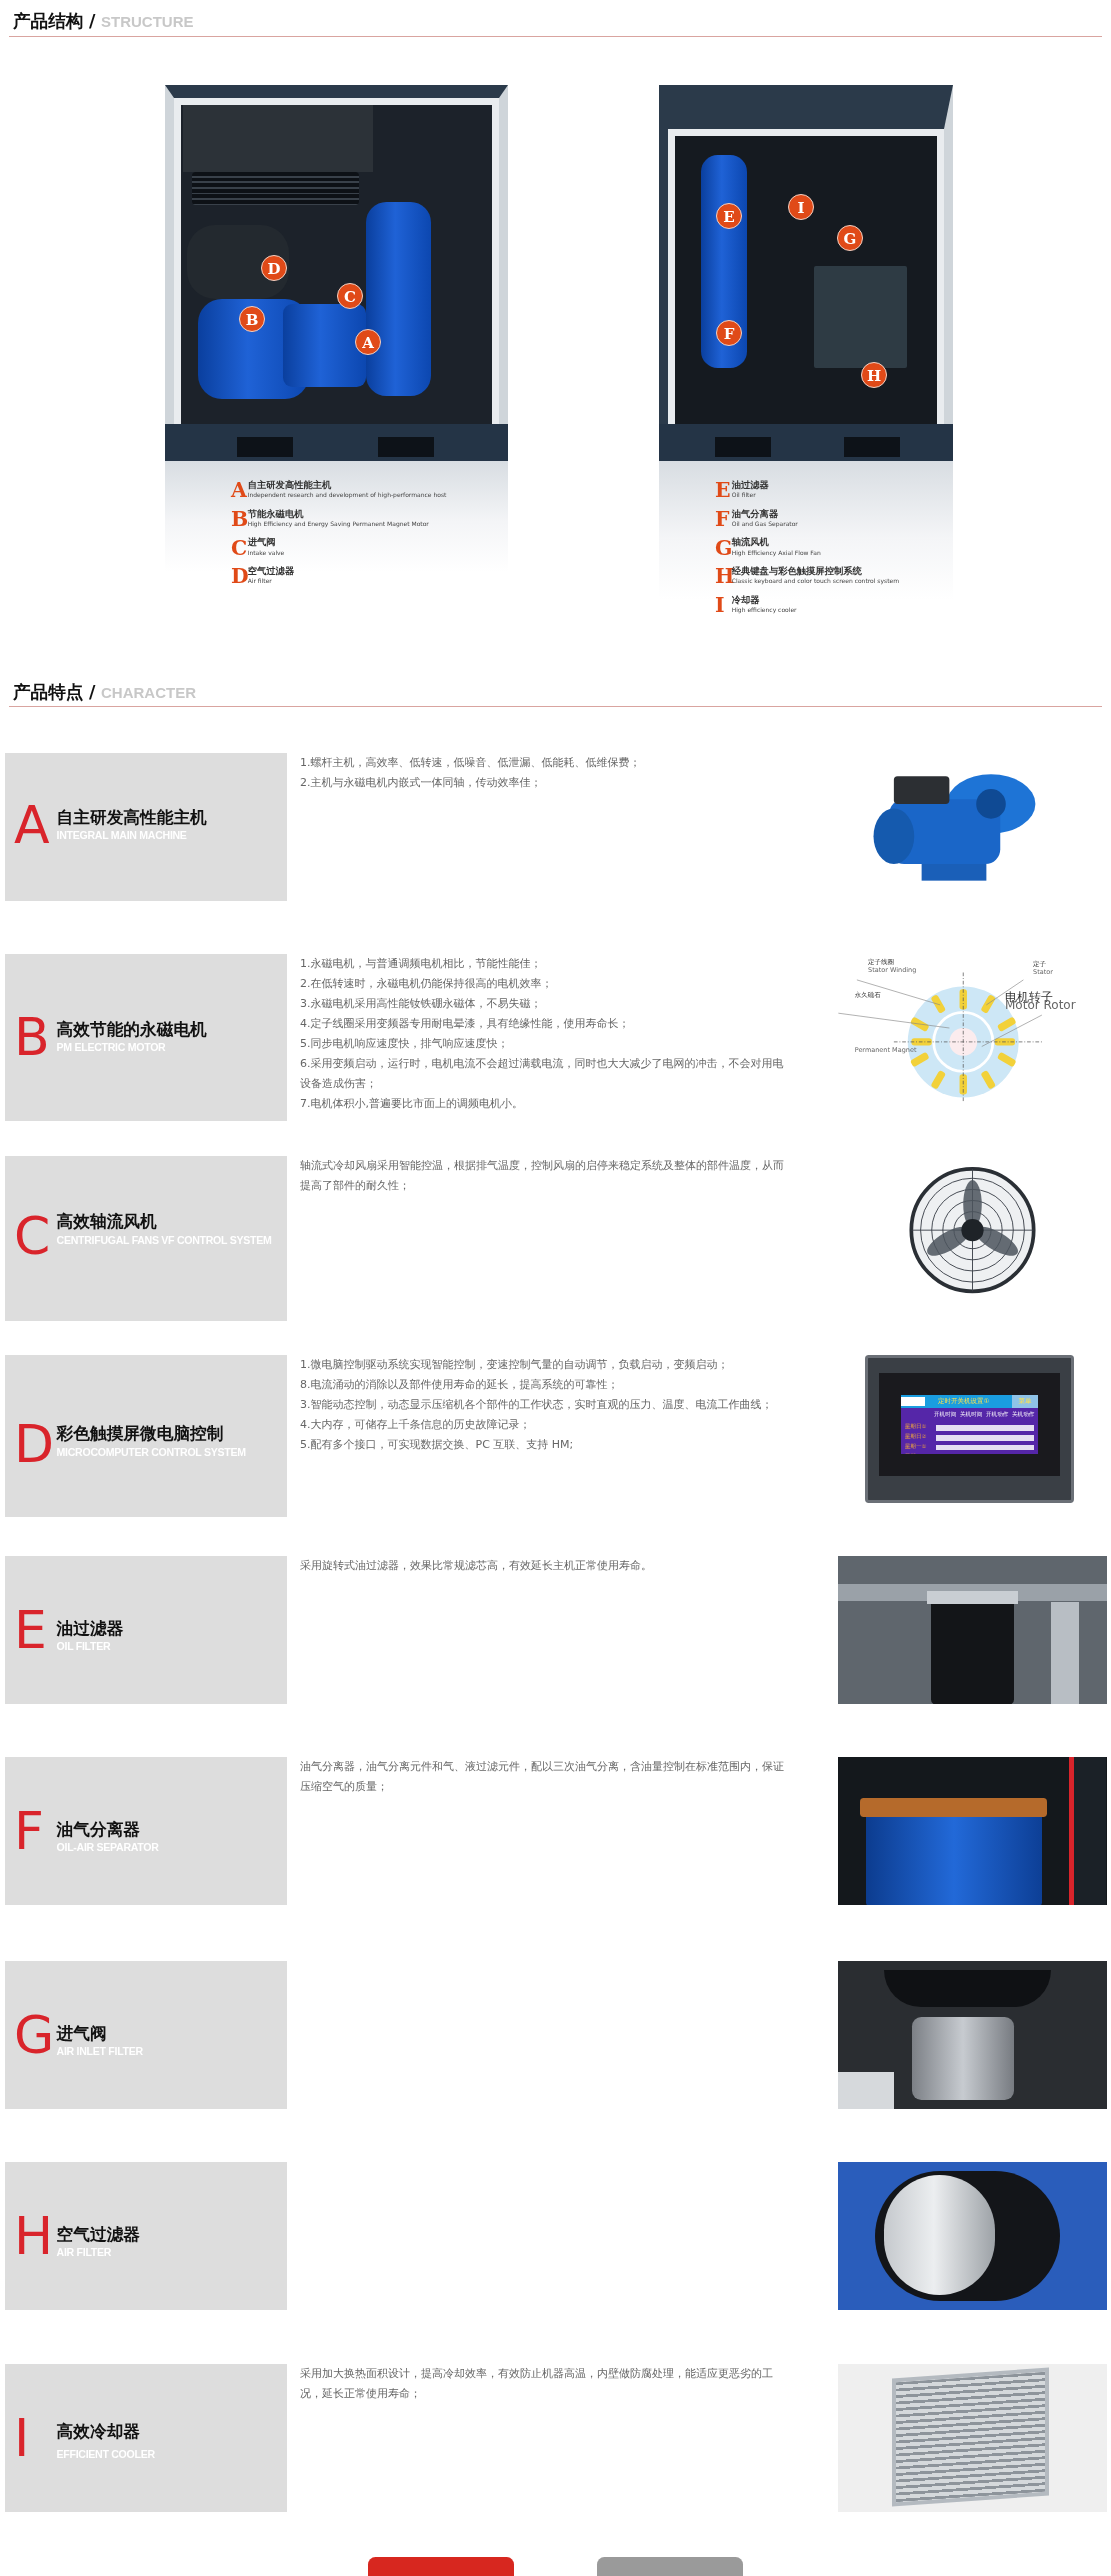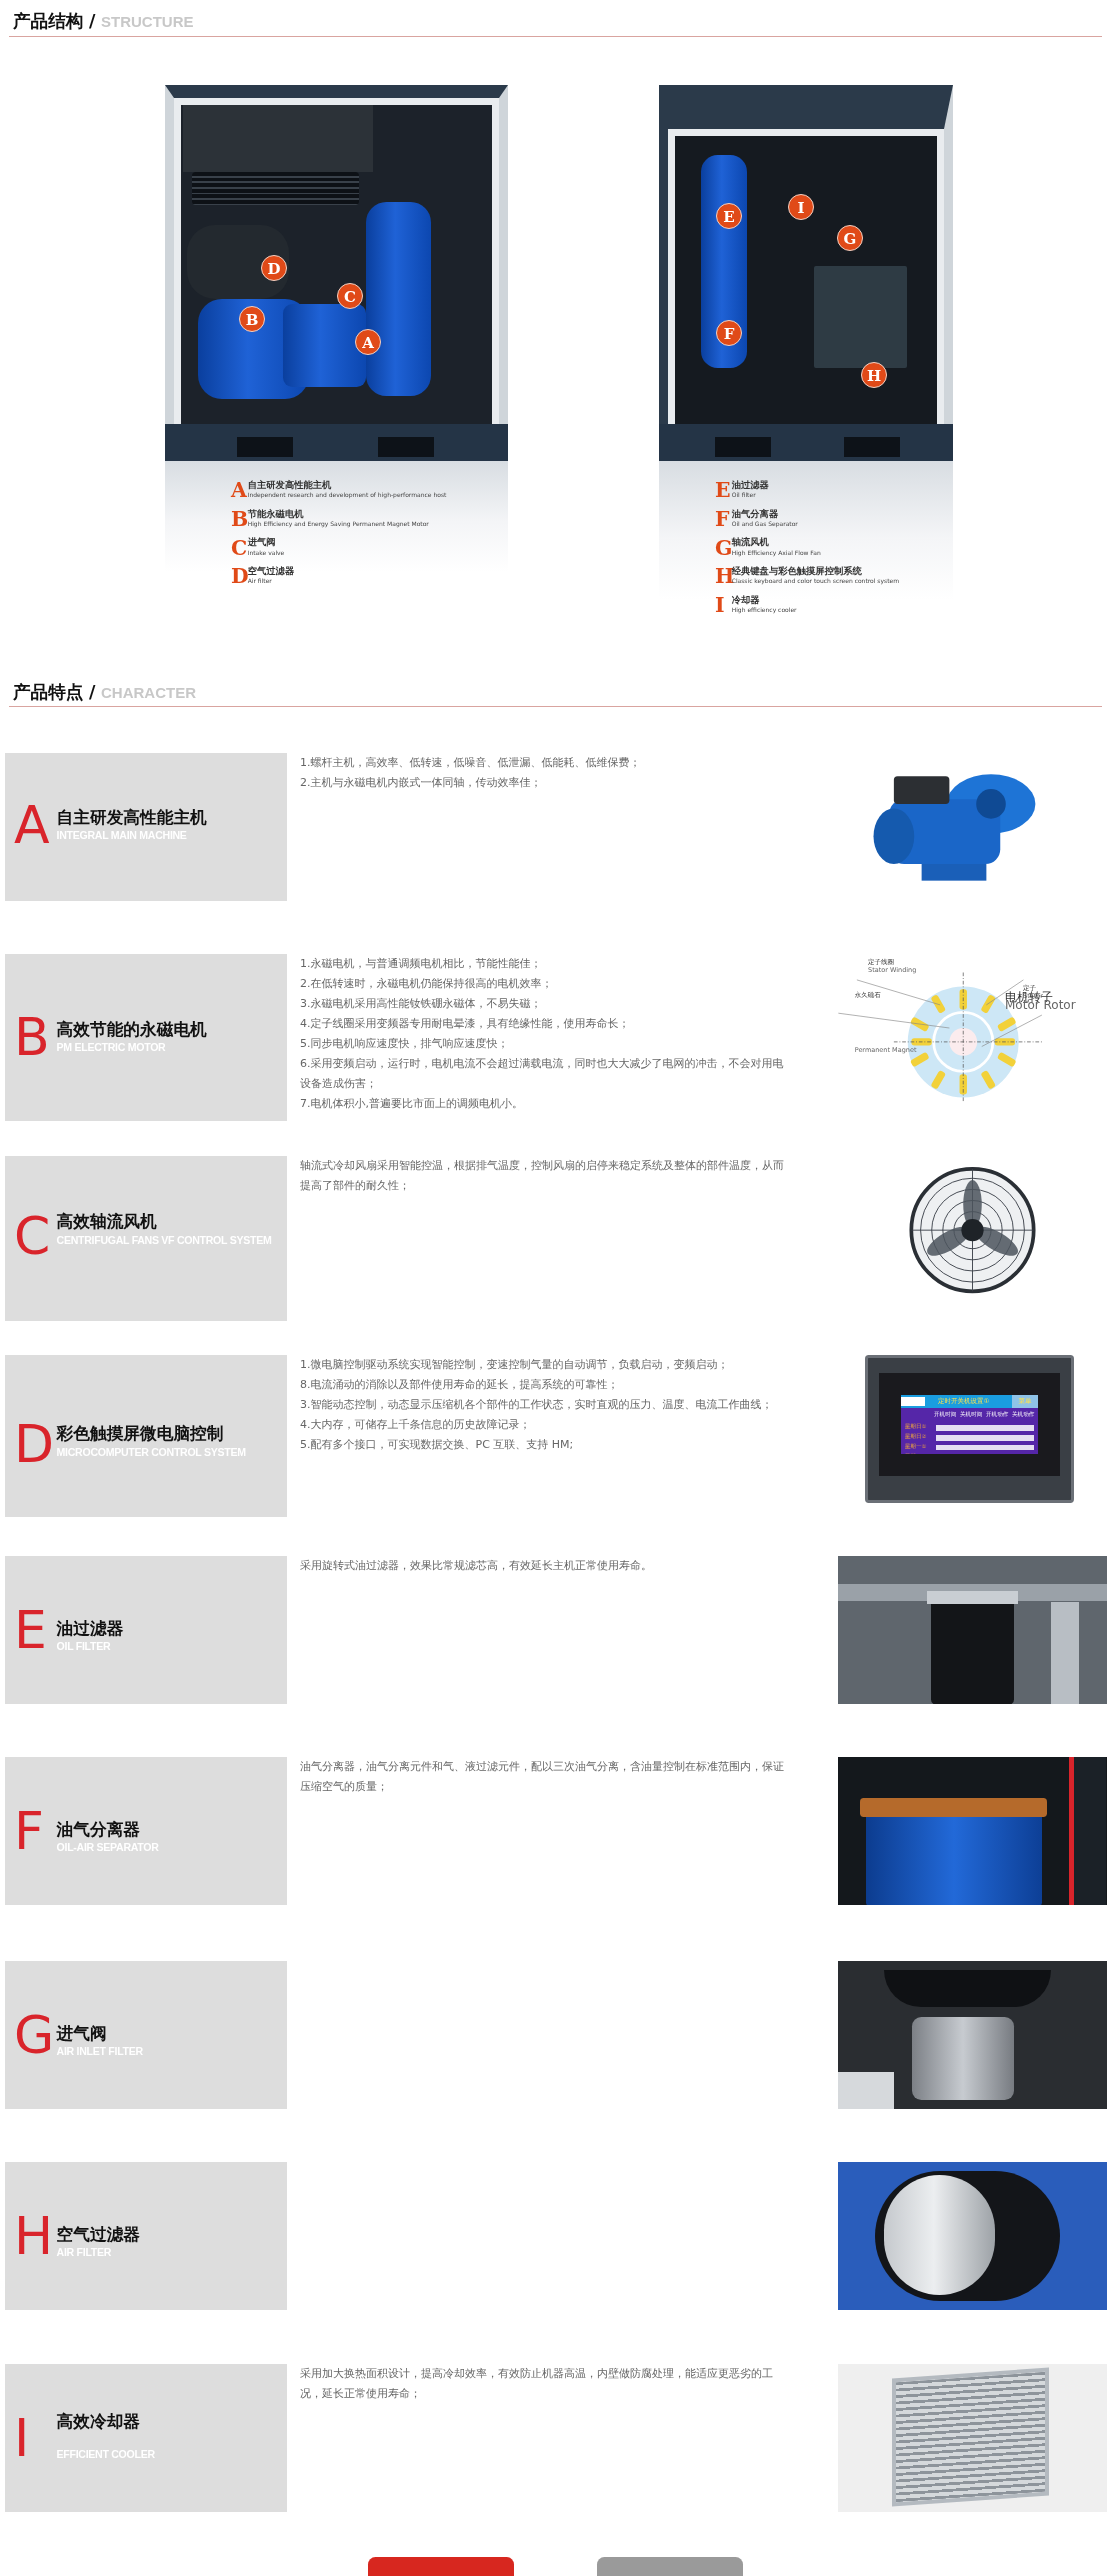--- a/index.html
+++ b/index.html
@@ -210,21 +210,21 @@
       <line x1="60" y1="95" x2="220" y2="95" stroke="#555" stroke-dasharray="4 2 1 2" stroke-width="0.8"></line>
       <line x1="20" y1="28" x2="110" y2="55" stroke="#888" stroke-width="0.7"></line>
       <line x1="200" y1="28" x2="160" y2="55" stroke="#888" stroke-width="0.7"></line>
       <line x1="0" y1="64" x2="120" y2="80" stroke="#888" stroke-width="0.7"></line>
       <line x1="220" y1="66" x2="155" y2="100" stroke="#888" stroke-width="0.7"></line>
     </svg>
     <div style="position:absolute; left:30px; top:3.7px; font-size:6.5px; color:#333; line-height:8.3px;">
         <div>定子线圈</div>
         <div style="color:#666;">Stator Winding</div>
       </div>
-    <div style="position:absolute; left:185px; top:5.6px; font-size:6.5px; color:#333; line-height:8.3px;margin-top:24px;">
+    <div style="position:absolute; left:195px; top:5.6px; font-size:6.5px; color:#333; line-height:8.3px;">
         <div>定子</div>
         <div style="color:#666;">Stator</div>
       </div>
     <div style="position:absolute; left:16.7px; top:37px; font-size:6.5px; color:#333; line-height:8.3px;">
         <div>永久磁石</div>
         <div style="color:#666;margin-top:47px;">Permanent Magnet</div>
       </div>
     <div style="position:absolute; left:167px; top:39px; font-size:12px; color:#333; line-height:8.3px;">
         <div>电机转子</div>
         <div style="color:#666;">Motor Rotor</div>
@@ -358,21 +358,21 @@
   </div>
   <div class="f-img" style="background:#2a5dbb;">
     <div style="position:absolute; left:37px; top:9.3px; width:185px; height:130px; background:#131519; border-radius:65px;"></div>
     <div style="position:absolute; left:46px; top:13px; width:111px; height:120px; background:linear-gradient(90deg,#c5c9cd,#eceef0 45%,#9da2a7); border-radius:56px;"></div>
   </div>
 </div>
 
 <div class="feature" style="top:2364px;">
   <div class="f-label" style="height:148px;">
     <div class="f-letter" style="top:48px;">I</div>
-    <div class="f-cn" style="top:46px;">高效冷却器</div>
+    <div class="f-cn" style="top:56px;">高效冷却器</div>
     <div class="f-en" style="top:80px;">EFFICIENT COOLER</div>
   </div>
   <div class="f-desc">
     <p>采用加大换热面积设计，提高冷却效率，有效防止机器高温，内壁做防腐处理，能适应更恶劣的工况，延长正常使用寿命；</p>
   </div>
   <div class="f-img" style="background:#efefef;">
     <div style="position:absolute; left:54px; top:9.3px; width:157px; height:128px; background:repeating-linear-gradient(180deg,#8d949b 0 2.8px,#d5d9dc 2.8px 6.5px); border:4.6px solid #b4bac0; transform:skewY(-4deg);"></div>
   </div>
 </div>
 

